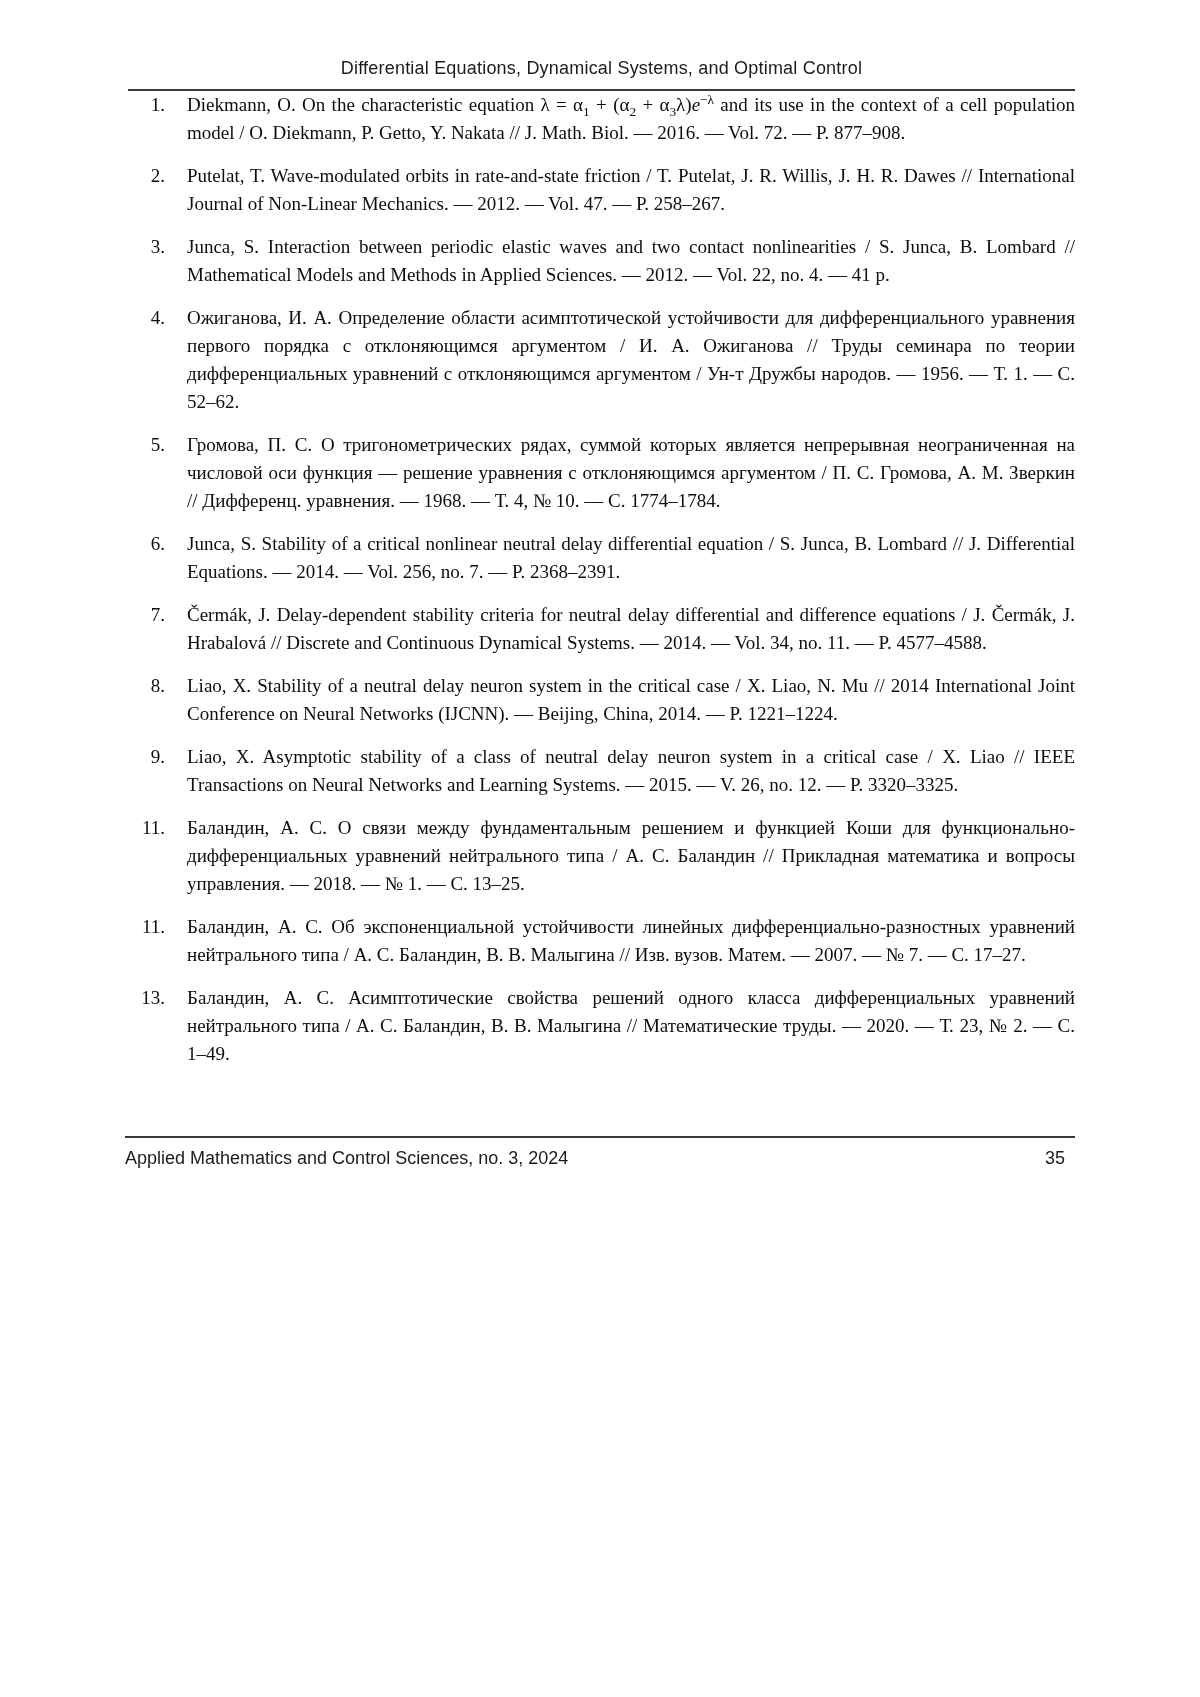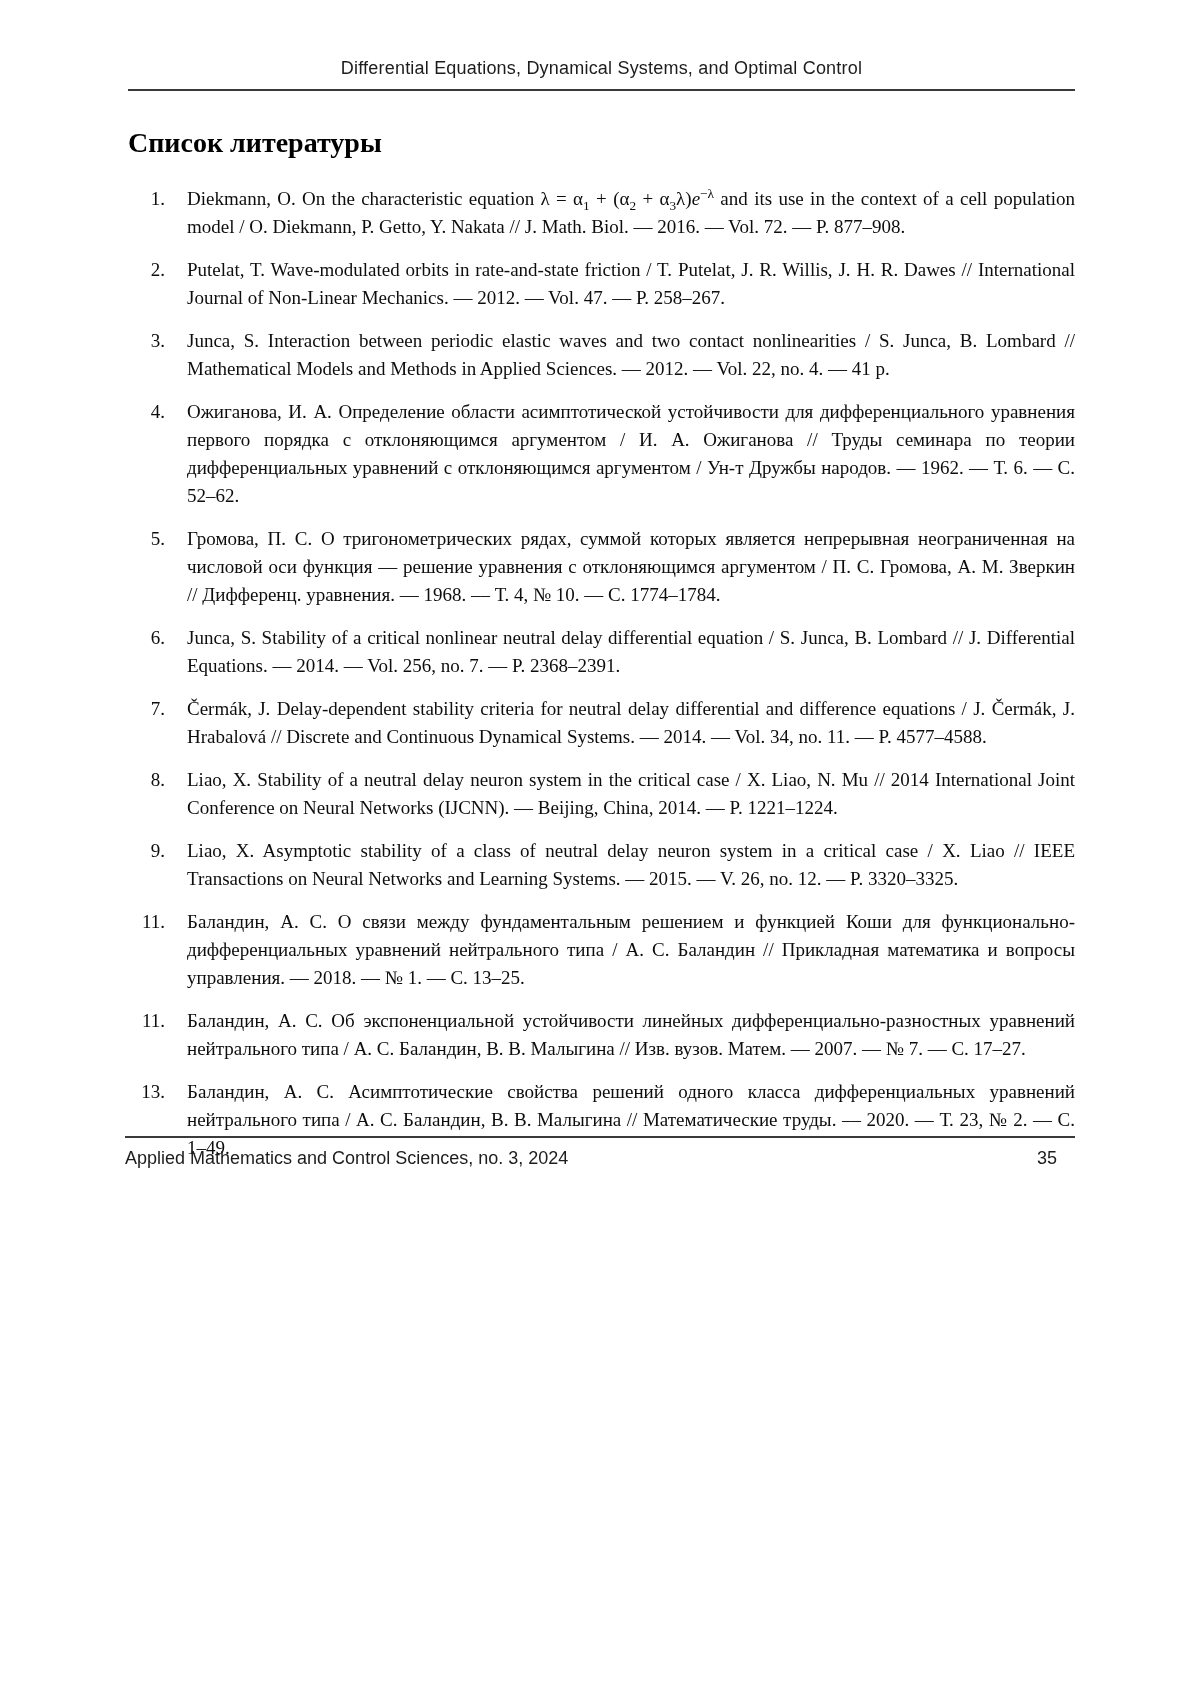--- a/index.html
+++ b/index.html
@@ -78,56 +78,55 @@
   .footer-row {
     position: relative;
     margin-top: 10px;
     font-family: "Liberation Sans", sans-serif;
     font-size: 18px;
     line-height: 21px;
     color: #1c1c1c;
   }
   .page-number {
     position: absolute;
-    right: 18px;
+    right: 10px;
     top: 0;
   }
 </style>
 </head>
 <body>
 
 <div class="page">
 
   <header class="page-header">
     <div class="running-head">Differential Equations, Dynamical Systems, and Optimal Control</div>
     <div class="rule"></div>
   </header>
 
   <main class="content">
-    <h1 class="section-title">Список литературы</h1>
 
     <ol class="ref-list">
   <li class="ref">
     <span class="ref-num">1.</span>
     <span class="ref-body">Diekmann, O. On the characteristic equation λ = α<sub>1</sub> + (α<sub>2</sub> + α<sub>3</sub>λ)<i>e</i><sup>−λ</sup> and its use in the context of a cell population model / O. Diekmann, P. Getto, Y. Nakata // J. Math. Biol. — 2016. — Vol. 72.  — P. 877–908.</span>
   </li>
 
   <li class="ref">
     <span class="ref-num">2.</span>
     <span class="ref-body">Putelat, T. Wave-modulated orbits in rate-and-state friction / T. Putelat, J. R. Willis, J. H. R. Dawes // International Journal of Non-Linear Mechanics. — 2012. — Vol. 47. — P. 258–267.</span>
   </li>
 
   <li class="ref">
     <span class="ref-num">3.</span>
     <span class="ref-body">Junca, S. Interaction between periodic elastic waves and two contact nonlinearities / S. Junca, B. Lombard // Mathematical Models and Methods in Applied Sciences. — 2012. — Vol. 22, no. 4. — 41 p.</span>
   </li>
 
   <li class="ref">
     <span class="ref-num">4.</span>
-    <span class="ref-body">Ожиганова, И. А. Определение области асимптотической устойчивости для дифференциального уравнения первого порядка с отклоняющимся аргументом / И. А. Ожиганова // Труды семинара по теории дифференциальных уравнений с отклоняющимся аргументом / Ун-т Дружбы народов. –– 1962. — Т. 6. — С. 52–62.</span>
+    <span class="ref-body">Ожиганова, И. А. Определение области асимптотической устойчивости для дифференциального уравнения первого порядка с отклоняющимся аргументом / И. А. Ожиганова // Труды семинара по теории дифференциальных уравнений с отклоняющимся аргументом / Ун-т Дружбы народов. –– 1956. — Т. 1. — С. 52–62.</span>
   </li>
 
   <li class="ref">
     <span class="ref-num">5.</span>
     <span class="ref-body">Громова, П. С. О тригонометрических рядах, суммой которых является непрерывная неограниченная на числовой оси функция — решение уравнения с отклоняющимся аргументом / П. С. Громова, А. М. Зверкин // Дифференц. уравнения. — 1968. –– Т. 4, № 10. — С. 1774–1784.</span>
   </li>
 
   <li class="ref">
     <span class="ref-num">6.</span>
     <span class="ref-body">Junca, S. Stability of a critical nonlinear neutral delay differential equation / S. Junca, B. Lombard // J. Differential Equations. — 2014. –– Vol. 256, no. 7. — P. 2368–2391.</span>

